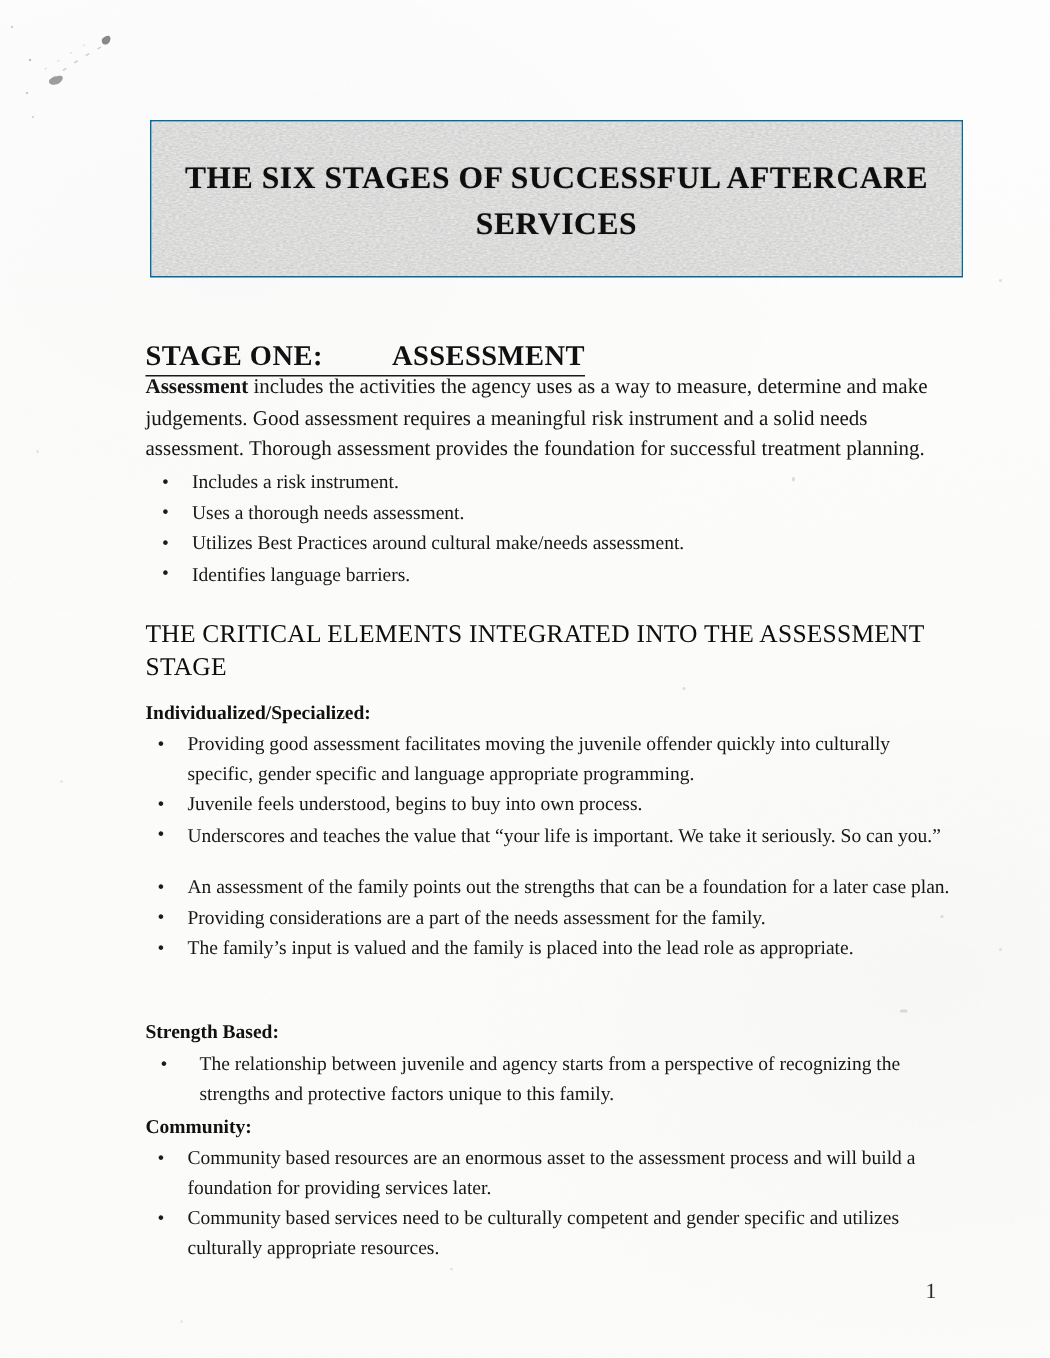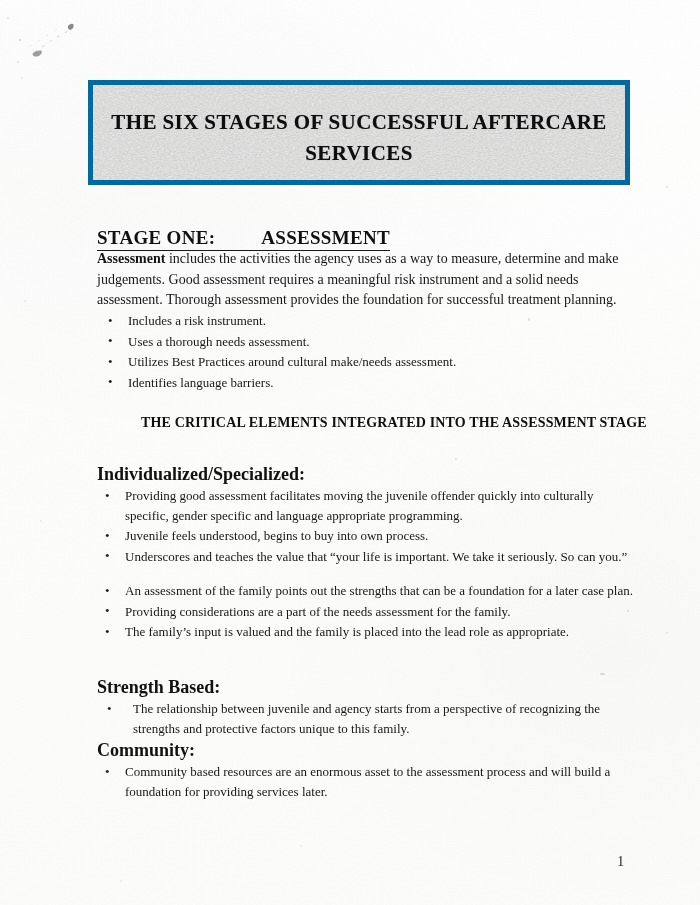--- a/index.html
+++ b/index.html
@@ -44,25 +44,25 @@
     opacity: 0.5;
     pointer-events: none;
   }
 
   
   #smudges { position:absolute; left:0; top:0; width:160px; height:95px; pointer-events:none; }
 
   
   .title-box {
     position: absolute;
-    left: 88px;
+    left: 100px;
     top: 80px;
     width: 542px;
     height: 105px;
-    border: 5px solid #0369a1;
+    border: 1px solid #0369a1;
     box-sizing: border-box;
     overflow: hidden;
     background: #f0f0ef;
   }
   .title-noise {
     position: absolute;
     inset: 0;
     opacity: 0.85;
   }
   .title-inner {
@@ -146,33 +146,32 @@
     top: 311px;
     width: 520px;
   }
 
   
   .section-heading {
     position: absolute;
     left: 97px;
     top: 412px;
     width: 520px;
-    font-weight: bold;
-    font-size: 14px;
+    font-weight: normal;
+    font-size: 17px;
     line-height: 21.5px;
     letter-spacing: 0.15px;
     color: #0f0f0f;
-    margin-left: 44px;
   }
 
   
   .subsection { position: absolute; width: 540px; left: 97px; }
   .sub-title {
     font-weight: bold;
-    font-size: 18px;
+    font-size: 13px;
     line-height: 19px;
     margin-bottom: 2px;
     color: #111;
   }
 
   .sub-individualized { top: 465px; }
   .sub-family        { top: 581px; }
   .sub-strength      { top: 678px; }
   .sub-community     { top: 741px; }
 
@@ -282,20 +281,21 @@
     <div class="sub-title">Strength Based:</div>
     <ul class="bul wide">
       <li><span>The relationship between juvenile and agency starts from a perspective of recognizing the strengths and protective factors unique to this family.</span></li>
     </ul>
   </div>
 
   <div class="subsection sub-community">
     <div class="sub-title">Community:</div>
     <ul class="bul">
       <li><span>Community based resources are an enormous asset to the assessment process and will build a foundation for providing services later.</span></li>
+      <li><span>Community based services need to be culturally competent and gender specific and utilizes culturally appropriate resources.</span></li>
     </ul>
   </div>
 
   <div class="page-number">1</div>
 
   <div class="speck" style="left:528px;top:318px;width:2px;height:3px;opacity:.5"></div>
   <div class="speck" style="left:455px;top:458px;width:2px;height:2px;opacity:.45"></div>
   <div class="speck" style="left:666px;top:632px;width:2px;height:2px;opacity:.4"></div>
   <div class="speck" style="left:627px;top:610px;width:2px;height:2px;opacity:.5"></div>
   <div class="speck" style="left:600px;top:673px;width:5px;height:1.5px;border-radius:1px;opacity:.5"></div>

